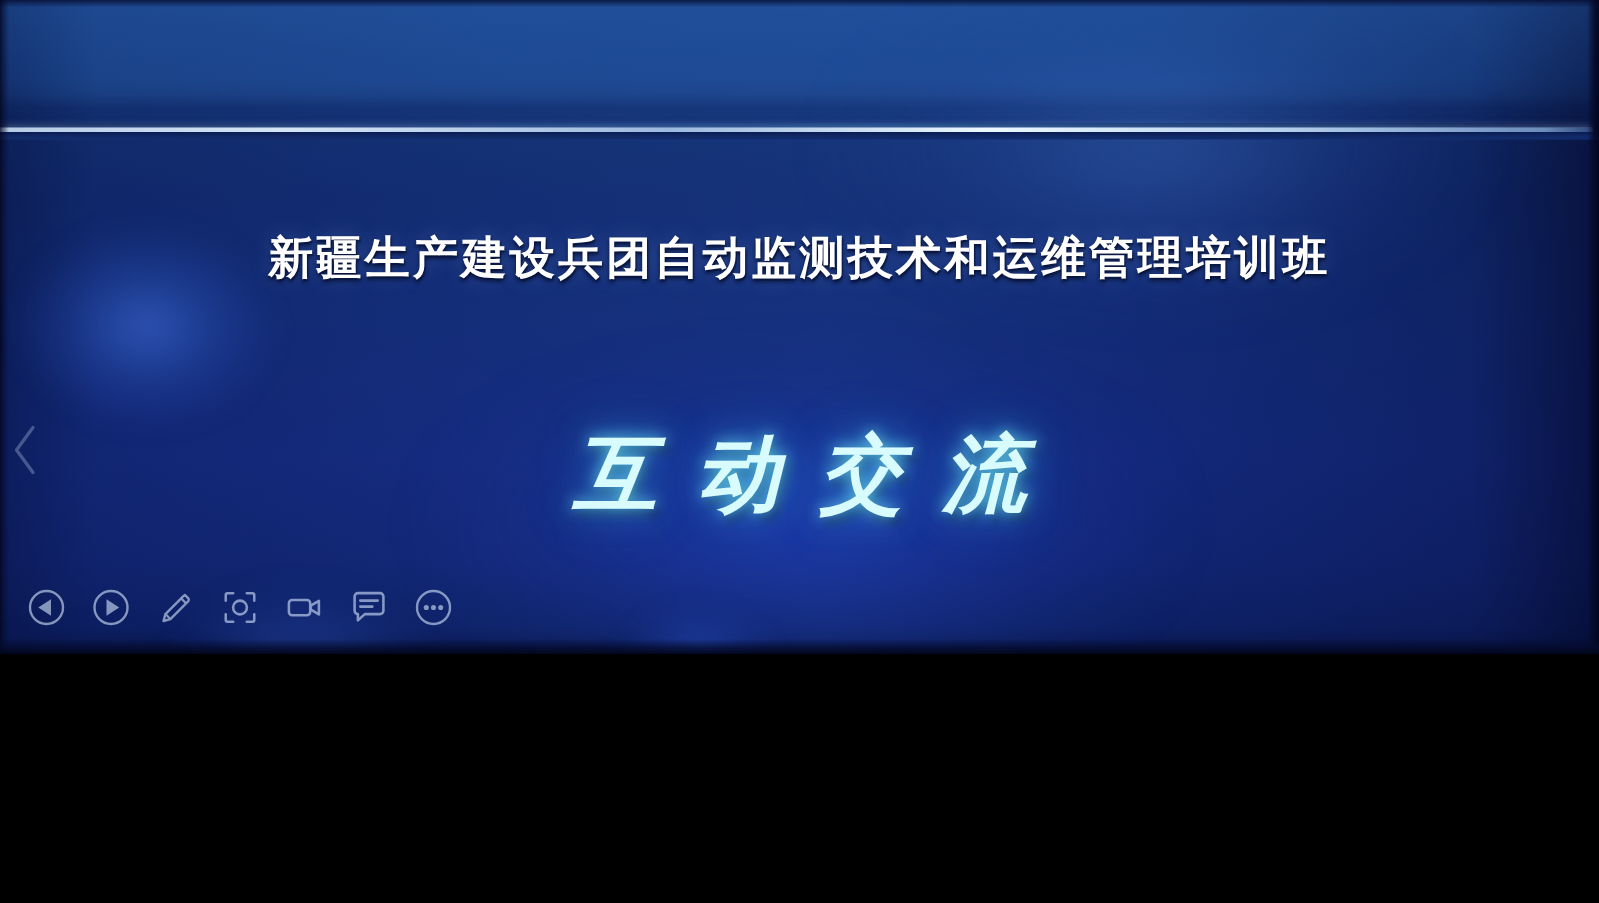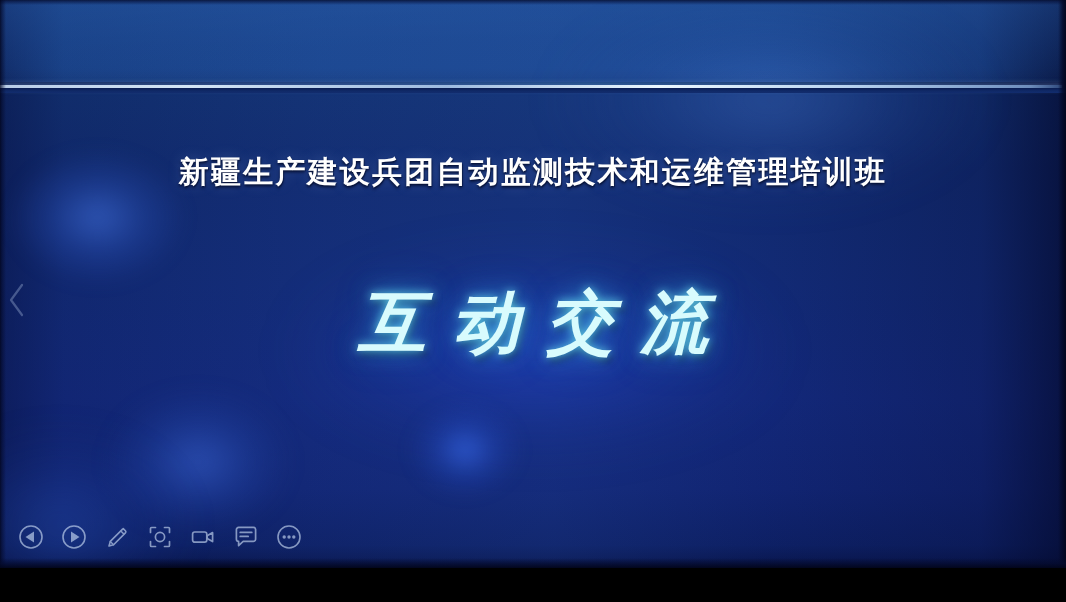--- a/index.html
+++ b/index.html
@@ -4,21 +4,21 @@
 <title>Presentation Slide</title>
 <style>
   html, body {
     margin: 0;
     padding: 0;
     background: #000;
   }
   #slide-root {
     position: relative;
     width: 1066px;
-    height: 568px;
+    height: 436px;
     overflow: hidden;
     font-family: "Liberation Sans", sans-serif;
     background: #3b82f6;
   }
 
   
   .bg-base {
     position: absolute;
     inset: 0;
     background:
@@ -139,21 +139,21 @@
   
   .calligraphy {
     position: absolute;
     left: 0; right: 0;
     top: 288px;
     text-align: center;
     color: #d8fbfd;
     font-family: "Liberation Serif", "DejaVu Serif", serif;
     font-weight: 700;
     font-style: italic;
-    font-size: 68px;
+    font-size: 56px;
     letter-spacing: 26px;
     padding-left: 26px;
     white-space: nowrap;
     line-height: 1.05;
     text-shadow:
       0 0 10px rgba(120,245,255,0.75),
       0 0 22px rgba(70,200,250,0.55),
       0 0 40px rgba(40,150,240,0.40),
       3px 5px 6px rgba(4,14,60,0.70);
   }

